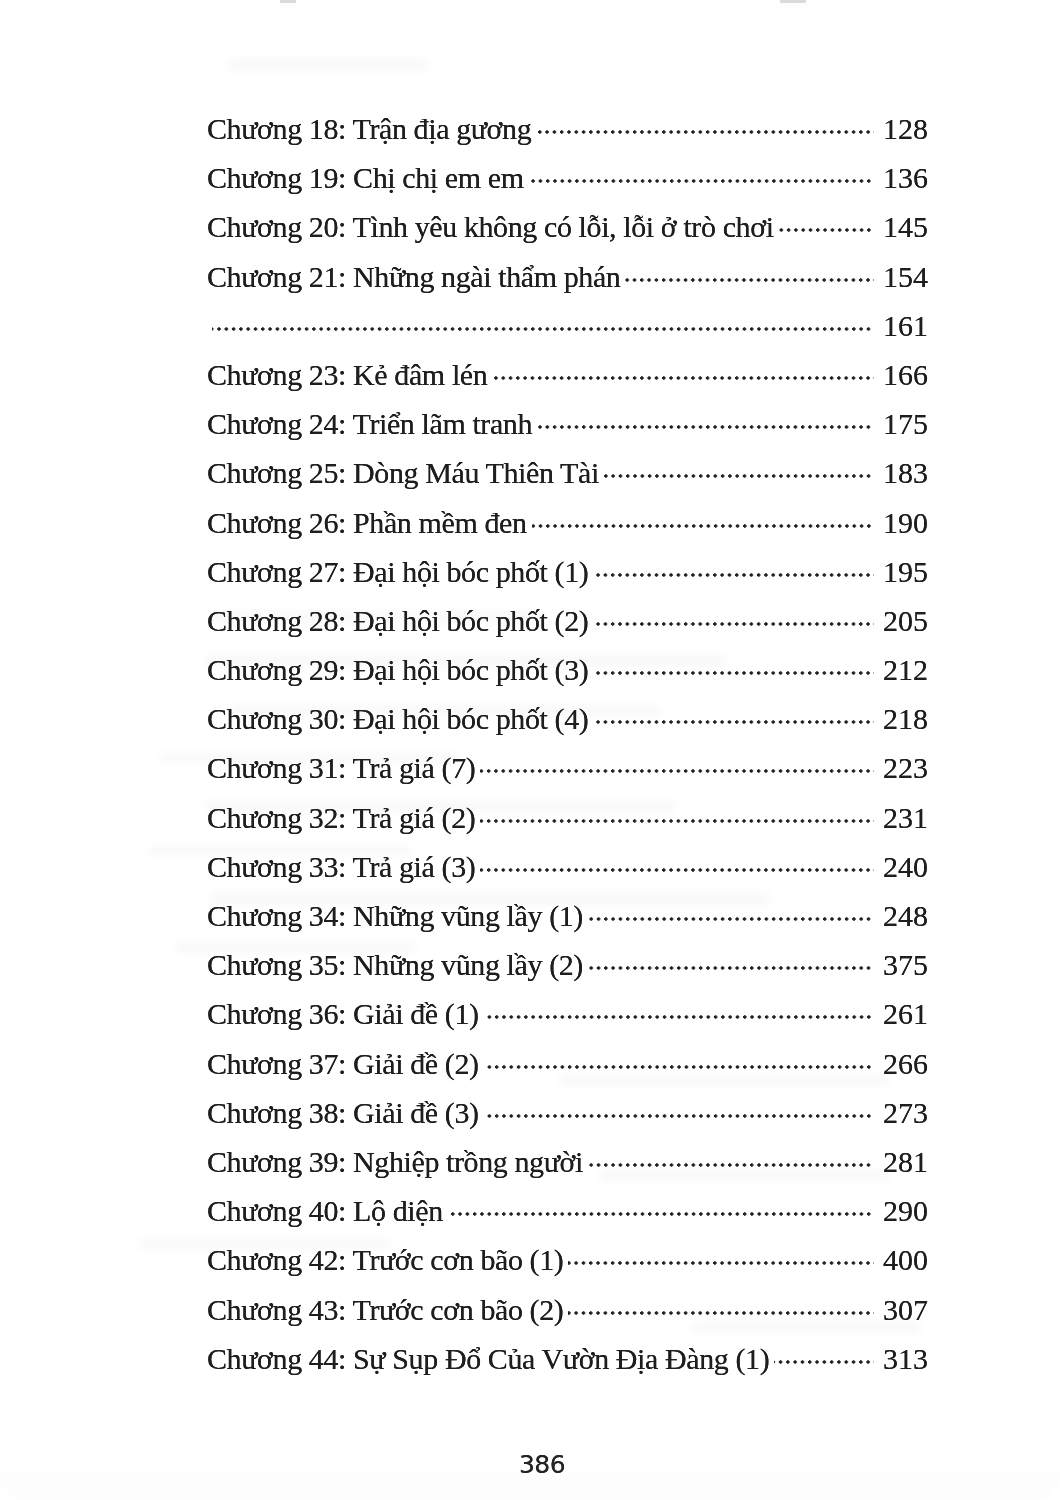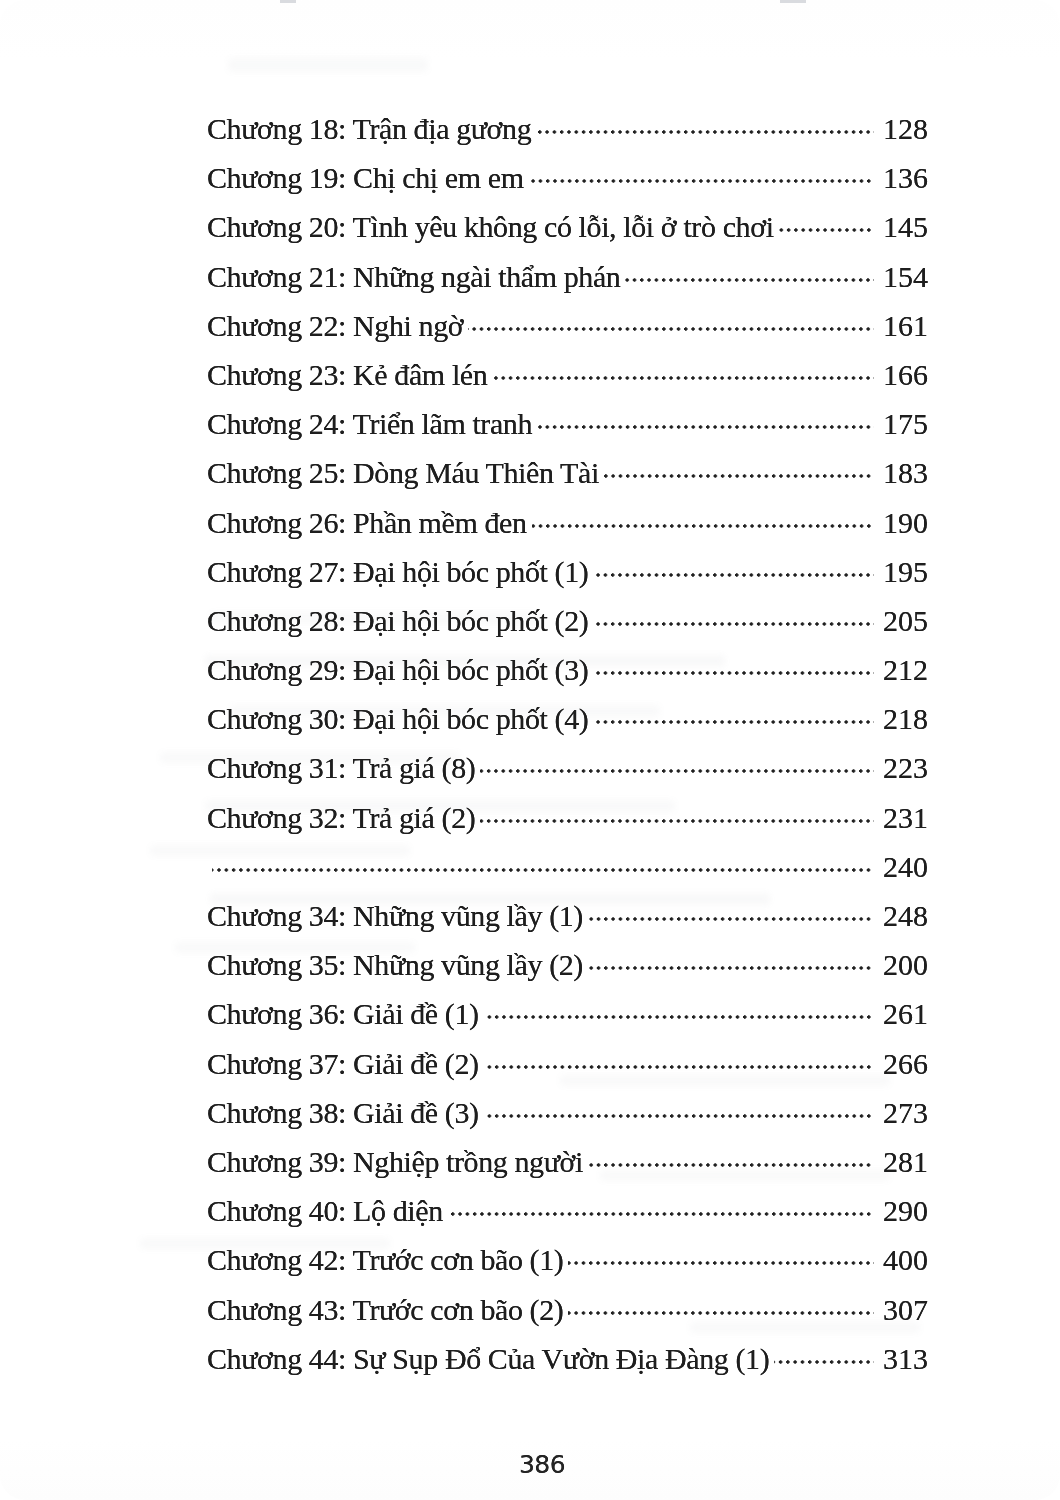--- a/index.html
+++ b/index.html
@@ -124,21 +124,20 @@
       <span class="toc-page">145</span>
     </div>
 
     <div class="toc-row">
       <span class="toc-title">Chương 21: Những ngài thẩm phán</span>
       <span class="toc-dots"></span>
       <span class="toc-page">154</span>
     </div>
 
     <div class="toc-row">
-      <span class="toc-title">Chương 22: Nghi ngờ</span>
       <span class="toc-dots"></span>
       <span class="toc-page">161</span>
     </div>
 
     <div class="toc-row">
       <span class="toc-title">Chương 23: Kẻ đâm lén</span>
       <span class="toc-dots"></span>
       <span class="toc-page">166</span>
     </div>
 
@@ -178,46 +177,47 @@
       <span class="toc-page">212</span>
     </div>
 
     <div class="toc-row">
       <span class="toc-title">Chương 30: Đại hội bóc phốt (4)</span>
       <span class="toc-dots"></span>
       <span class="toc-page">218</span>
     </div>
 
     <div class="toc-row">
-      <span class="toc-title">Chương 31: Trả giá (8)</span>
+      <span class="toc-title">Chương 31: Trả giá (7)</span>
       <span class="toc-dots"></span>
       <span class="toc-page">223</span>
     </div>
 
     <div class="toc-row">
       <span class="toc-title">Chương 32: Trả giá (2)</span>
       <span class="toc-dots"></span>
       <span class="toc-page">231</span>
     </div>
 
     <div class="toc-row">
+      <span class="toc-title">Chương 33: Trả giá (3)</span>
       <span class="toc-dots"></span>
       <span class="toc-page">240</span>
     </div>
 
     <div class="toc-row">
       <span class="toc-title">Chương 34: Những vũng lầy (1)</span>
       <span class="toc-dots"></span>
       <span class="toc-page">248</span>
     </div>
 
     <div class="toc-row">
       <span class="toc-title">Chương 35: Những vũng lầy (2)</span>
       <span class="toc-dots"></span>
-      <span class="toc-page">200</span>
+      <span class="toc-page">375</span>
     </div>
 
     <div class="toc-row">
       <span class="toc-title">Chương 36: Giải đề (1)</span>
       <span class="toc-dots"></span>
       <span class="toc-page">261</span>
     </div>
 
     <div class="toc-row">
       <span class="toc-title">Chương 37: Giải đề (2)</span>

